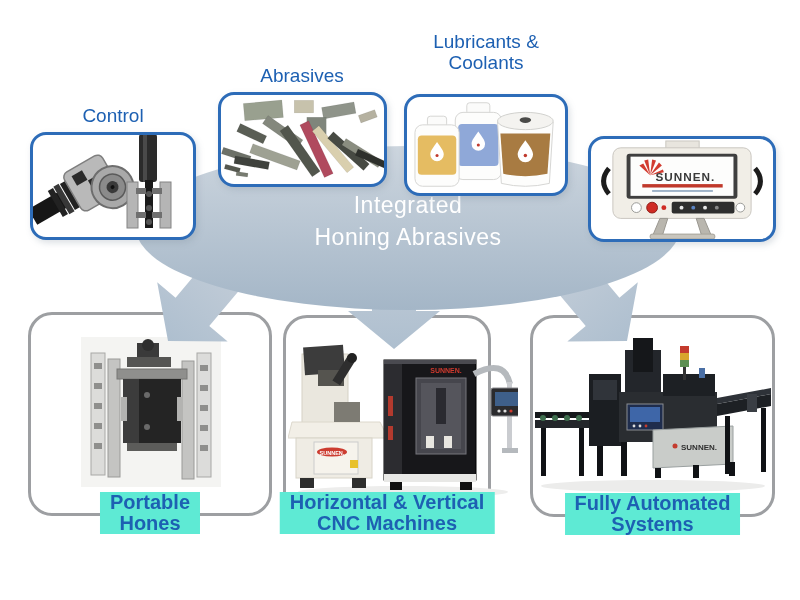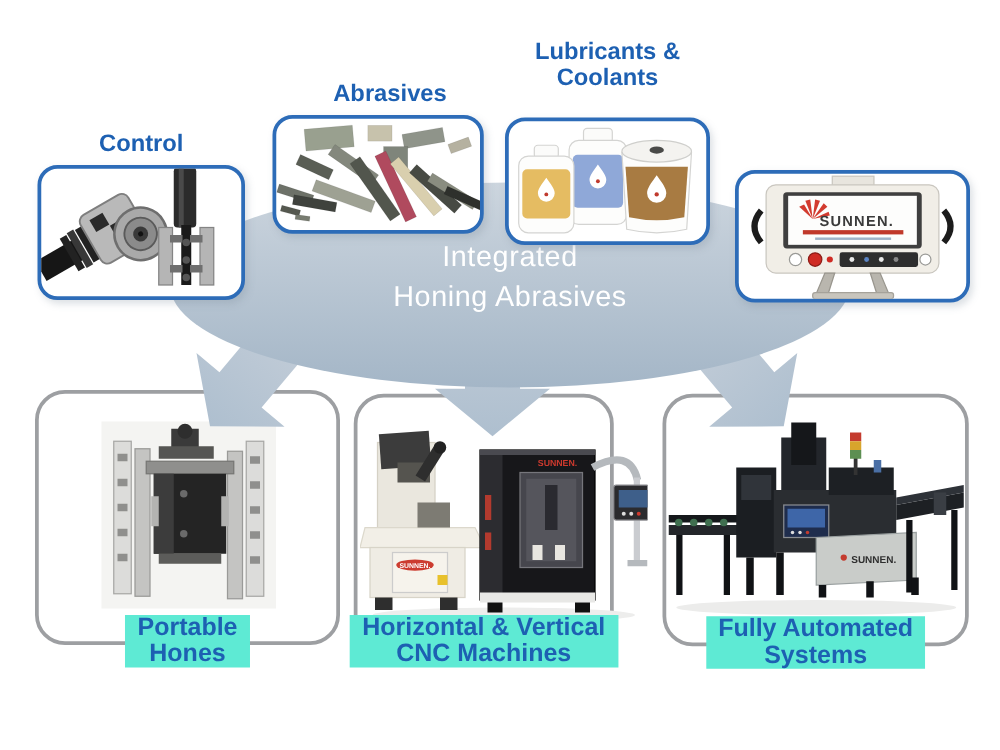--- a/index.html
+++ b/index.html
@@ -7,21 +7,21 @@
     position:relative;width:800px;height:600px;overflow:hidden;background:#ffffff;
     font-family:"Liberation Sans","DejaVu Sans",sans-serif;
   }
   .flow{position:absolute;left:0;top:0;z-index:1;pointer-events:none;}
   .center-text{
     position:absolute;left:258px;top:189px;width:300px;z-index:1;
     text-align:center;color:#ffffff;font-weight:normal;font-size:23px;line-height:32px;
     letter-spacing:0.5px;
   }
   .tlabel{
-    position:absolute;z-index:2;text-align:center;color:#1d60b2;font-weight:bold;
+    position:absolute;z-index:2;text-align:center;color:#1d60b2;font-weight:normal;
     font-size:19px;line-height:21px;
   }
   .bluebox{
     position:absolute;z-index:2;box-sizing:border-box;background:#ffffff;
     border:3px solid #2d6cb8;border-radius:16px;
     box-shadow:2px 3px 6px rgba(120,135,150,0.25);
   }
   .graybox{
     position:absolute;z-index:0;box-sizing:border-box;background:#ffffff;
     border:3px solid #9d9fa2;border-radius:24px;
@@ -95,21 +95,21 @@
         <rect x="119" y="52" width="10" height="6" fill="#6f6f6f"></rect>
         <rect x="103" y="76" width="10" height="6" fill="#6f6f6f"></rect>
         <rect x="119" y="76" width="10" height="6" fill="#6f6f6f"></rect>
         <circle cx="116" cy="58" r="3" fill="#555"></circle>
         <circle cx="116" cy="72" r="3" fill="#555"></circle>
         <circle cx="116" cy="86" r="3" fill="#555"></circle>
       </g>
     </svg>
   </div>
 
-  <div class="tlabel" style="left:232px;top:65px;width:160px">
+  <div class="tlabel" style="left:222px;top:65px;width:160px">
     <div>Abrasives</div>
     <div></div>
   </div>
   <div class="bluebox" style="left:218px;top:92px;width:169px;height:95px">
     <svg width="163" height="89" viewBox="0 0 165 92">
       <g stroke="#00000022" stroke-width="0.5">
         <rect x="-20" y="-9" width="40" height="18" transform="translate(42 16) rotate(-5)" fill="#99a08f"></rect>
         <rect x="-10" y="-6.5" width="20" height="13" transform="translate(84 12)" fill="#c7c2ac"></rect>
         <rect x="-17" y="-6" width="34" height="12" transform="translate(120 16) rotate(-10)" fill="#8f948a"></rect>
         <rect x="-9" y="-4" width="18" height="8" transform="translate(150 22) rotate(-20)" fill="#b5b1a0"></rect>

